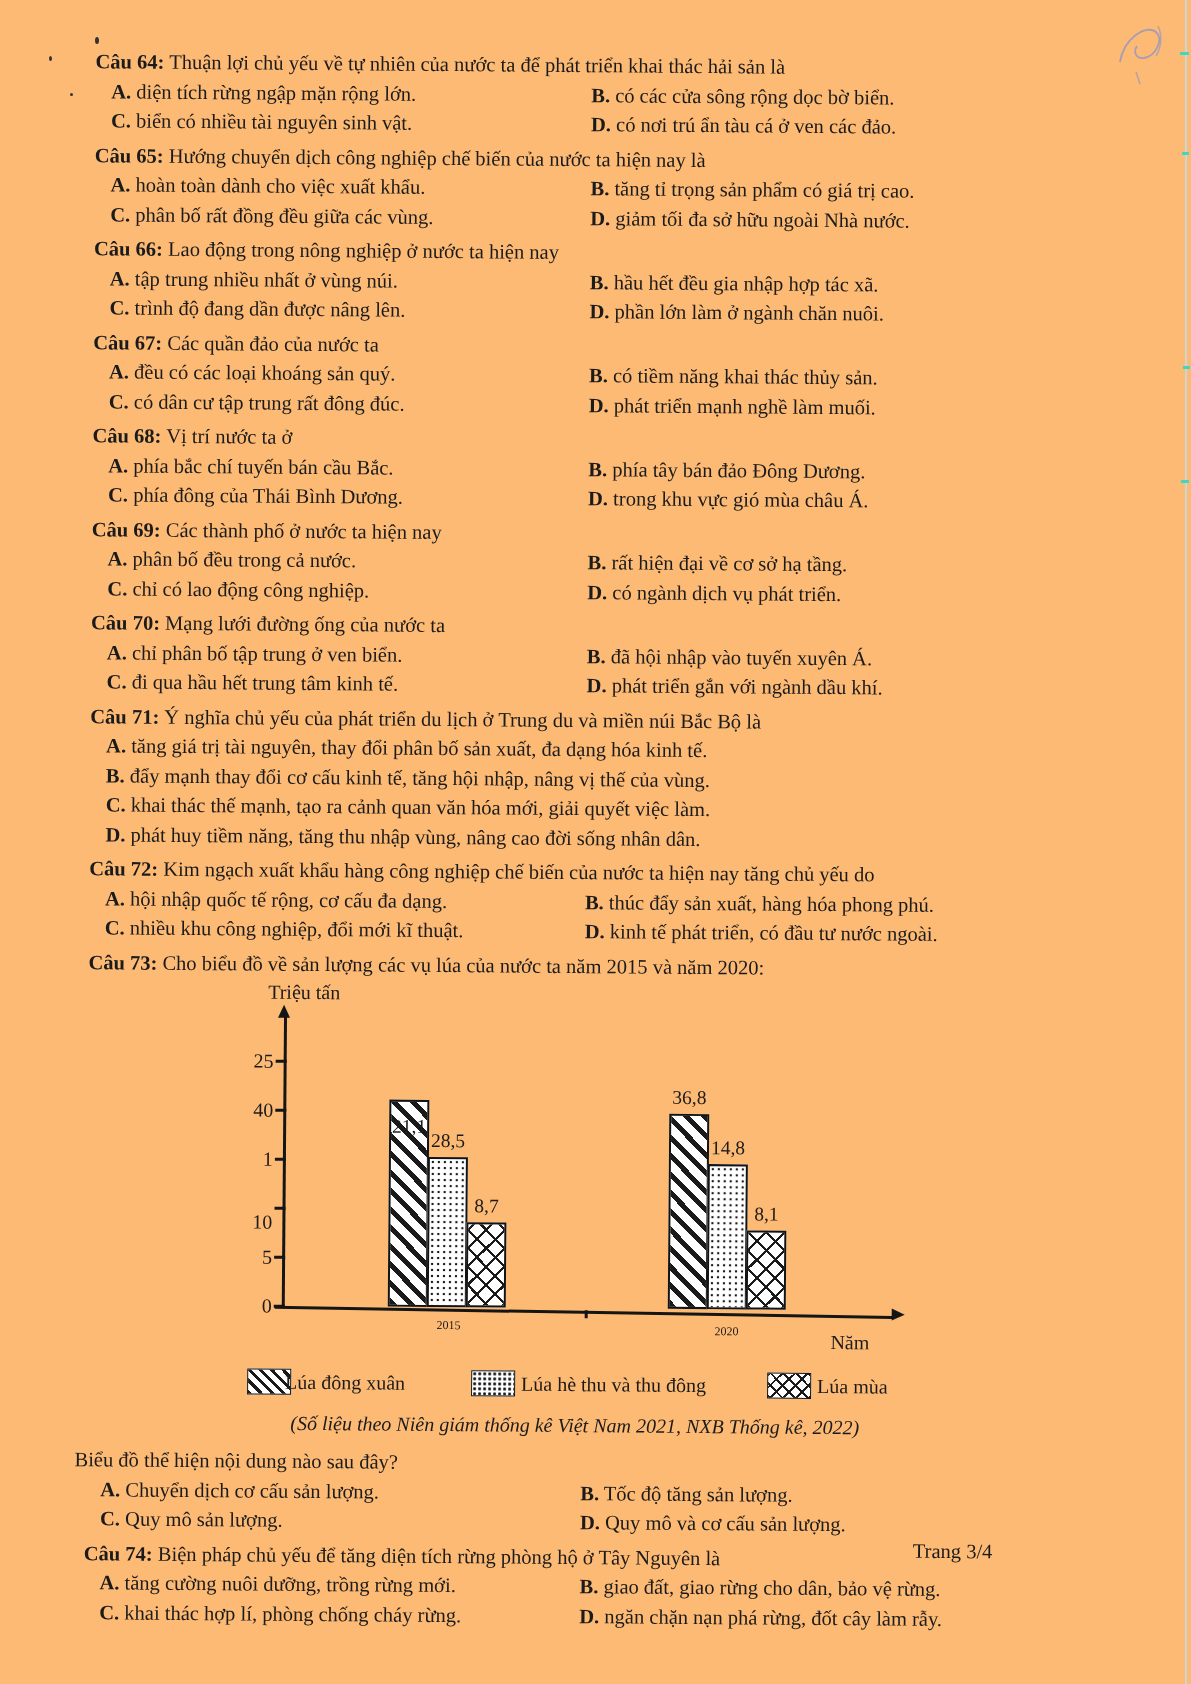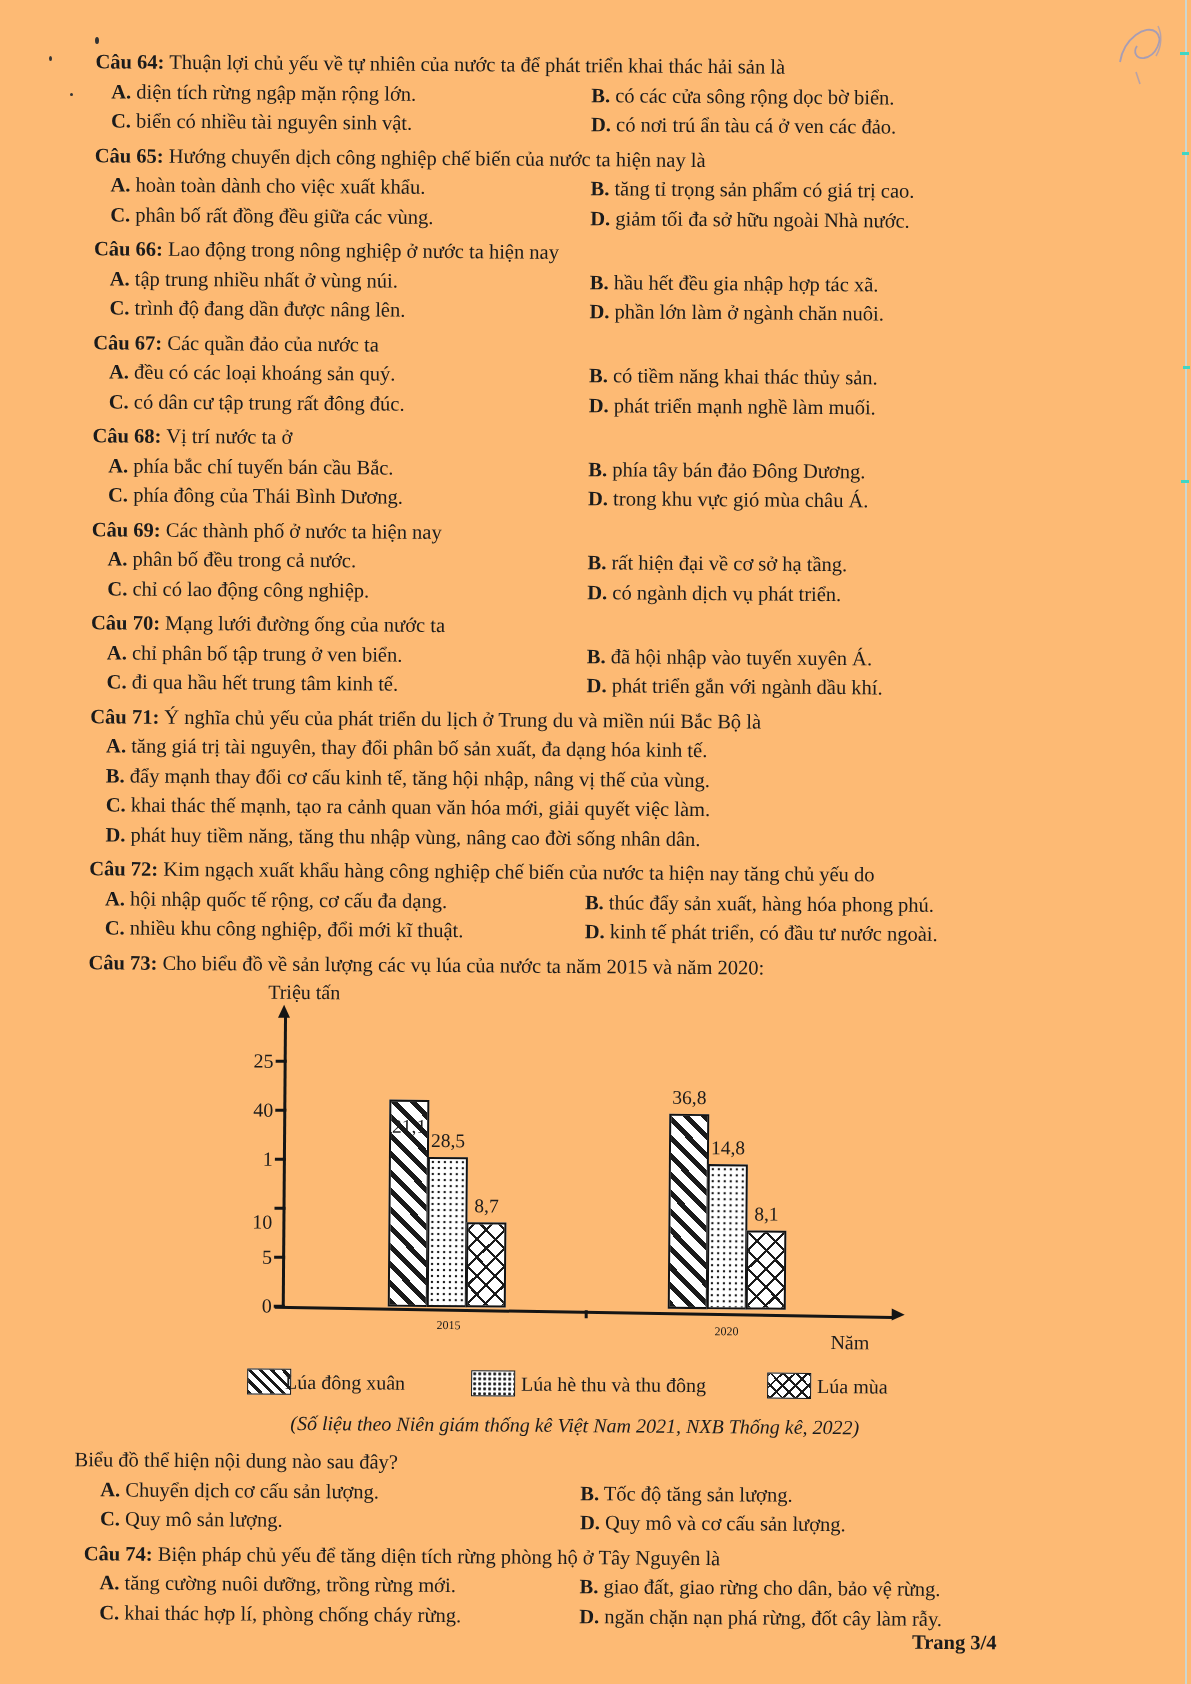--- a/index.html
+++ b/index.html
@@ -52,21 +52,21 @@
   .legend-swatch { box-sizing:border-box; width:44px; height:26px; border:1.6px solid #131313; background-color:#fff; }
   .legend-swatch.pat-diag { background-image:repeating-linear-gradient(45deg,#1a1a1a 0 3px,rgba(0,0,0,0) 3px 8px); }
   .legend-swatch.pat-dots { background-size:5px 5px; }
   .legend-swatch.pat-diamond { background-image:
       repeating-linear-gradient(45deg,#1a1a1a 0 2px,rgba(0,0,0,0) 2px 9px),
       repeating-linear-gradient(-45deg,#1a1a1a 0 2px,rgba(0,0,0,0) 2px 9px); }
   .legend-label { font-size:20px; line-height:26px; }
   .chart-source { left:170px; top:433px; width:640px; text-align:center;
     font-style:italic; font-size:20px; }
   
-  #page-footer { position:absolute; left:925px; top:1624px; font-size:20.5px;font-weight:bold; }
+  #page-footer { position:absolute; left:925px; top:1533px; font-size:20.5px; }
   
   .speck { position:absolute; background:#333; border-radius:50%; }
   .edge-line-right { position:absolute; top:0; bottom:0; width:2px; }
   .cyan-tick { position:absolute; height:3px; }
   .pen-scribble { position:absolute; }
 </style>
 </head>
 <body>
 
 <div class="page">

